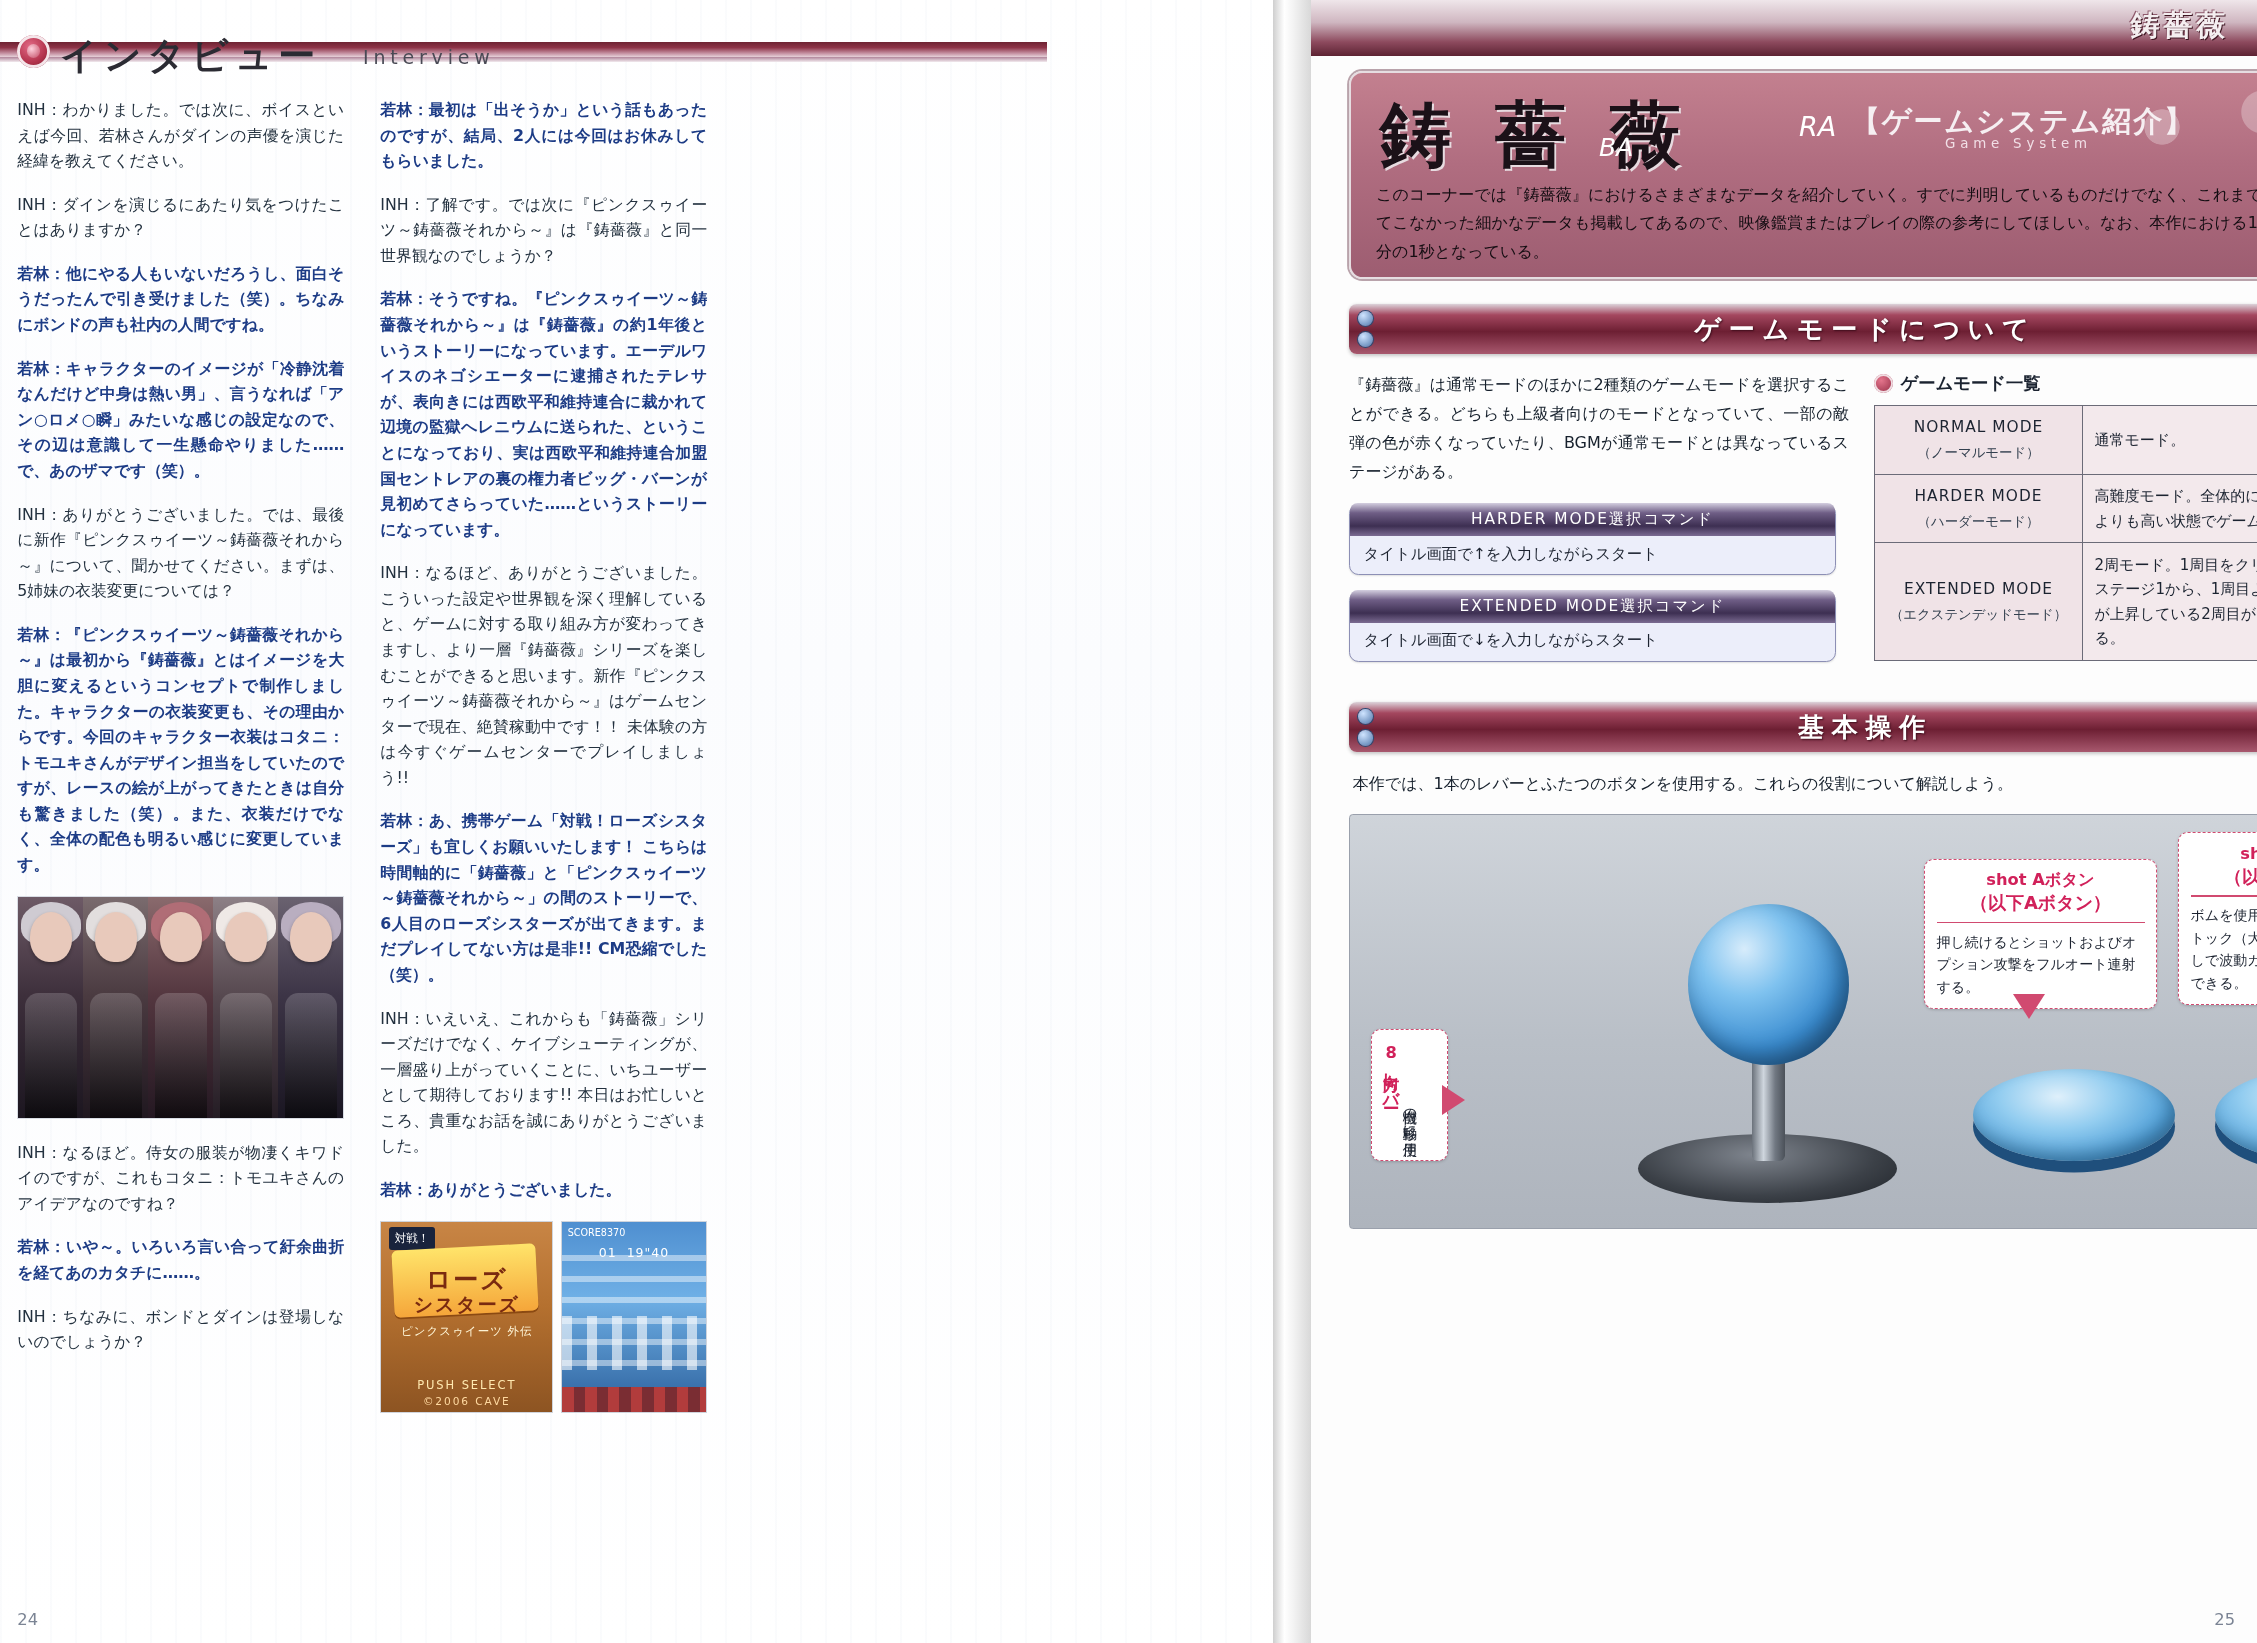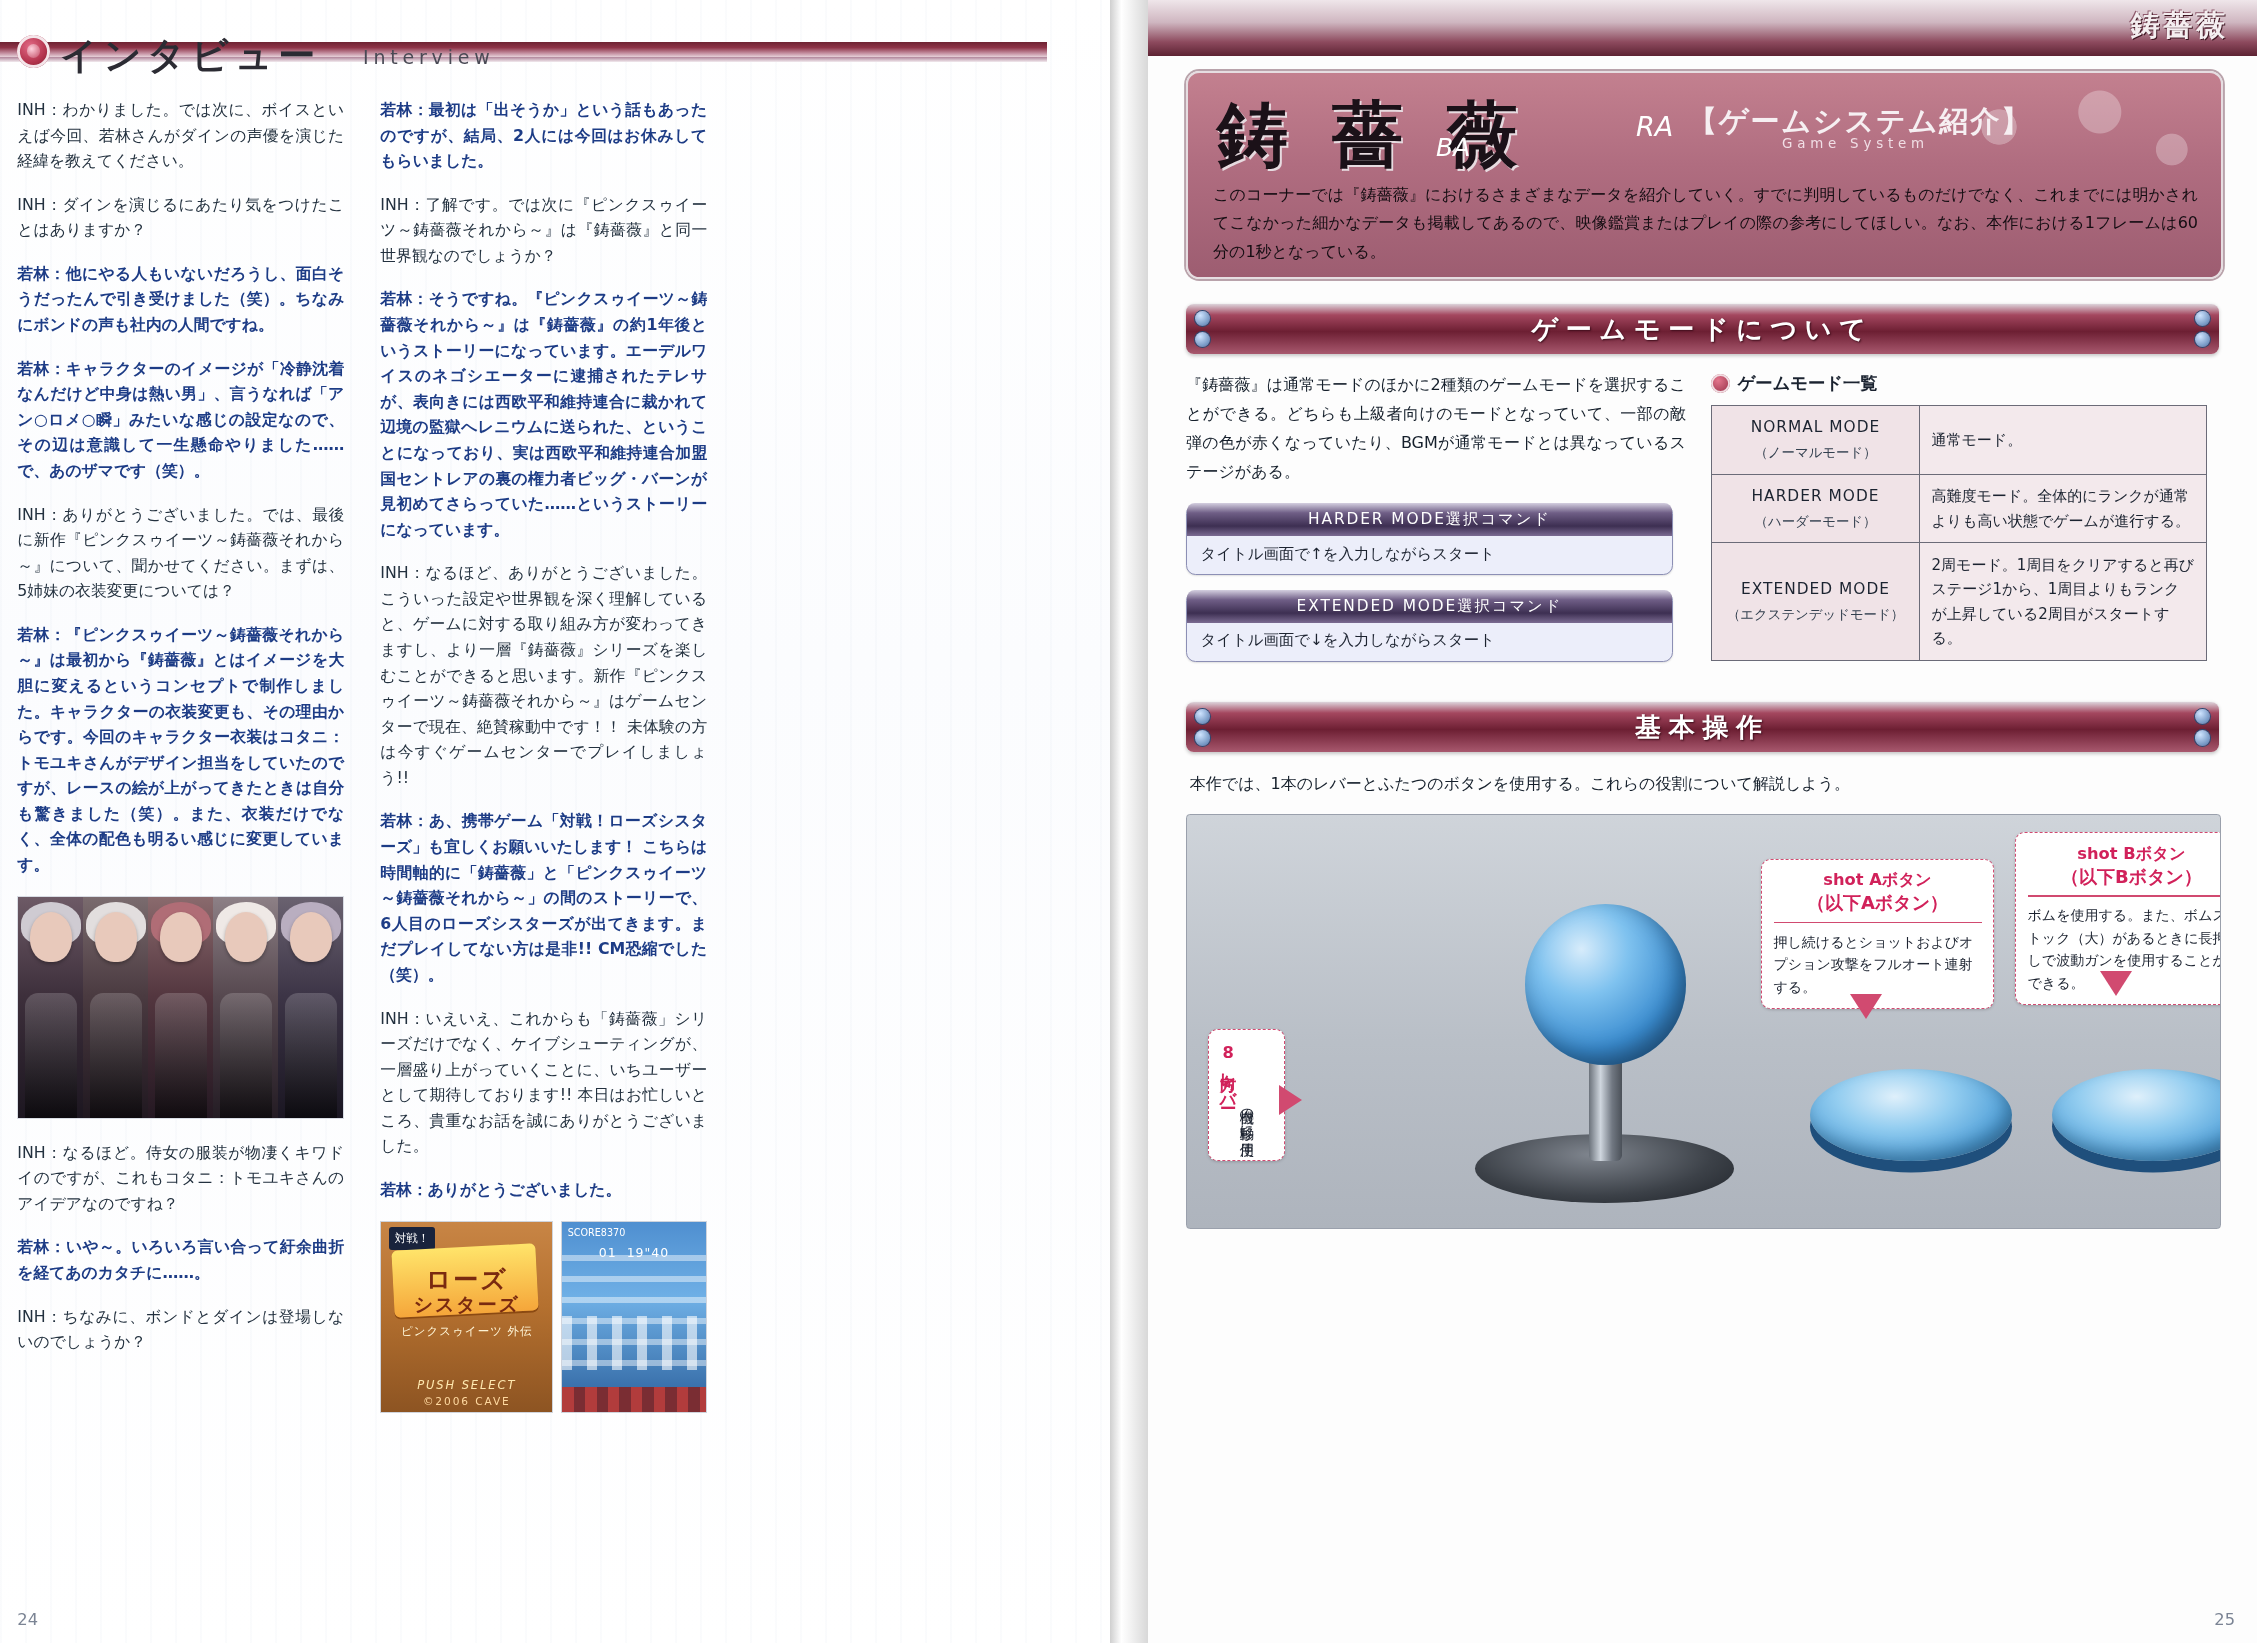--- a/index.html
+++ b/index.html
@@ -5,21 +5,21 @@
   html,body{margin:0;padding:0;}
   body{
     width:2258px;height:1644px;
     background:#ffffff;
     font-family:"DejaVu Sans","Liberation Sans",sans-serif;
     overflow:hidden;
     position:relative;
   }
   .spread{position:absolute;inset:0;display:flex;}
   .page{position:relative;height:100%;box-sizing:border-box;}
-  .page-left{width:1110px;background:#fdfdfd;padding:8px;}
+  .page-left{width:1273px;background:#fdfdfd;padding:8px;}
   .gutter{width:38px;background:linear-gradient(to right,#cfcfcf 0%,#ffffff 30%,#f2f2f2 55%,#d8d8d8 100%);}
   .page-right{flex:1;background:#fdfdfd;}
 
   
   .faint-bg{
     position:absolute;inset:0;
     background:
       repeating-linear-gradient(90deg, rgba(150,170,200,.045) 0 1.9px, rgba(255,255,255,0) 1.9px 25px),
       linear-gradient(180deg,#ffffff 0%,#fbfcfe 40%,#ffffff 100%);
     pointer-events:none;
@@ -73,21 +73,21 @@
   .g5 .hair{background:#b9aec0;}
   .g .body{position:absolute;left:50%;bottom:0;transform:translateX(-50%);width:80%;height:125px;border-radius:13.4px 13.4px 0 0;
     background:linear-gradient(180deg,rgba(255,255,255,.18),rgba(0,0,0,.55));}
 
   .shot-strip{position:absolute;left:0;width:327px;height:192px;display:flex;gap:7.7px;}
   .shot{border:1.9px solid #cfd4dc;box-sizing:border-box;position:relative;overflow:hidden;}
   .shot-a{width:173px;background:linear-gradient(180deg,#c88545 0%,#b4702f 45%,#8d5422 100%);}
   .shot-a .logo{position:absolute;left:11.5px;top:25px;width:144px;height:67px;border-radius:5.8px;
     background:linear-gradient(180deg,#ffe46a,#f5a63a);transform:rotate(-3deg);box-shadow:0 1.9px 0 #8b4a12;}
   .shot-a .tag{position:absolute;left:7.7px;top:5.8px;background:#19233c;color:#fff;font-size:11.5px;padding:1.9px 5.8px;border-radius:2.9px;}
-  .shot-a .txt{position:absolute;left:0;bottom:17.3px;width:100%;text-align:center;color:#ffe9b0;font-size:11.5px;letter-spacing:1.9px;font-style:italic;}
+  .shot-a .txt{position:absolute;left:0;bottom:17.3px;width:100%;text-align:center;color:#ffe9b0;font-size:11.5px;letter-spacing:1.9px;}
   .shot-a .txt2{position:absolute;left:0;bottom:1.9px;width:100%;text-align:center;color:#ffd9a0;font-size:10.6px;letter-spacing:1.9px;}
   .shot-b{width:146px;background:linear-gradient(180deg,#4f8fd0 0%,#6fb0e6 40%,#2b5f9b 100%);}
   .shot-b .hud{position:absolute;left:5.8px;top:3.8px;right:5.8px;display:flex;color:#fff;font-size:9.6px;}
   .shot-b .time{position:absolute;left:0;top:21px;width:100%;text-align:center;color:#fff;font-size:12.5px;letter-spacing:1px;}
   .shot-b .clouds{position:absolute;inset:33px 0 38px 0;
     background:repeating-linear-gradient(180deg,rgba(255,255,255,.45) 0 5.8px,rgba(255,255,255,0) 5.8px 21px);}
   .shot-b .ships{position:absolute;left:0;bottom:42px;width:100%;height:54px;
     background:repeating-linear-gradient(90deg,rgba(255,255,255,.75) 0 9.6px,rgba(255,255,255,0) 9.6px 25px);opacity:.8;}
   .shot-b .bottombar{position:absolute;left:0;bottom:0;width:100%;height:25px;background:#7a2d33;
     background-image:repeating-linear-gradient(90deg,#b23c3c 0 11.5px,#7a2d33 11.5px 23px);}

